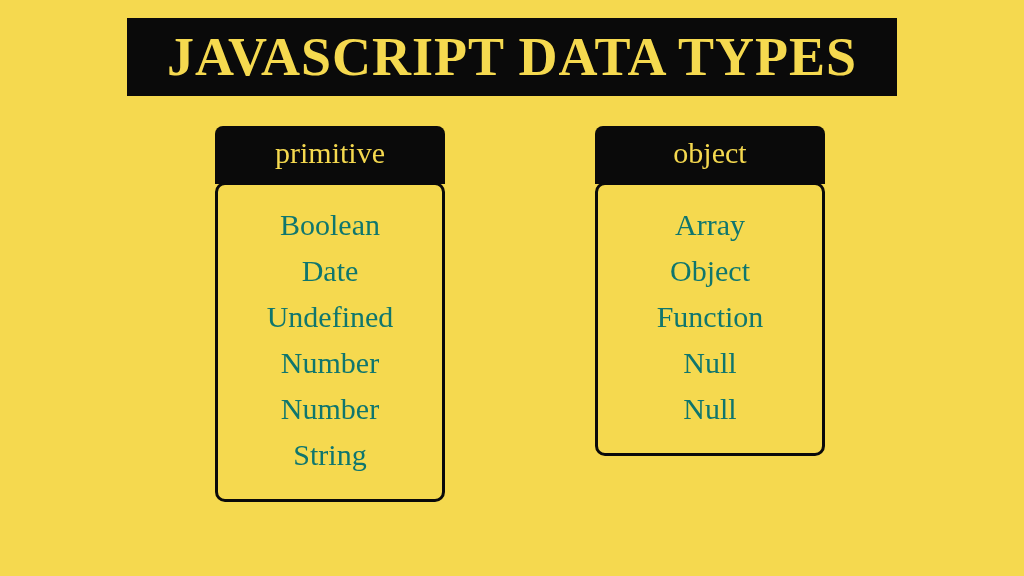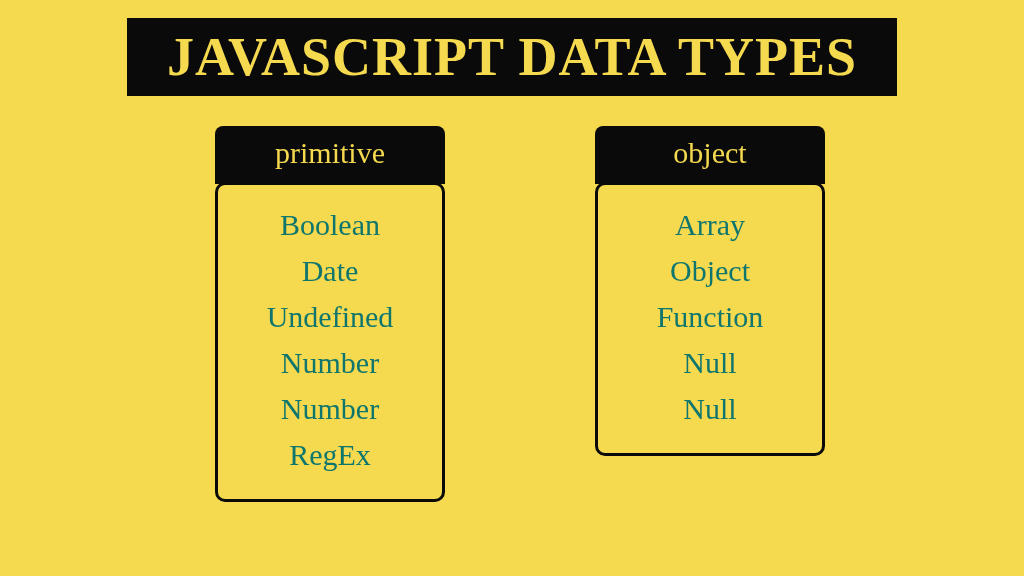--- a/index.html
+++ b/index.html
@@ -79,21 +79,21 @@
 <div class="columns">
 
   <div class="column">
     <div class="col-header">primitive</div>
     <div class="col-body">
       <div class="item">Boolean</div>
       <div class="item">Date</div>
       <div class="item">Undefined</div>
       <div class="item">Number</div>
       <div class="item">Number</div>
-      <div class="item">RegEx</div>
+      <div class="item">String</div>
     </div>
   </div>
 
   <div class="column">
     <div class="col-header">object</div>
     <div class="col-body">
       <div class="item">Array</div>
       <div class="item">Object</div>
       <div class="item">Function</div>
       <div class="item">Null</div>

